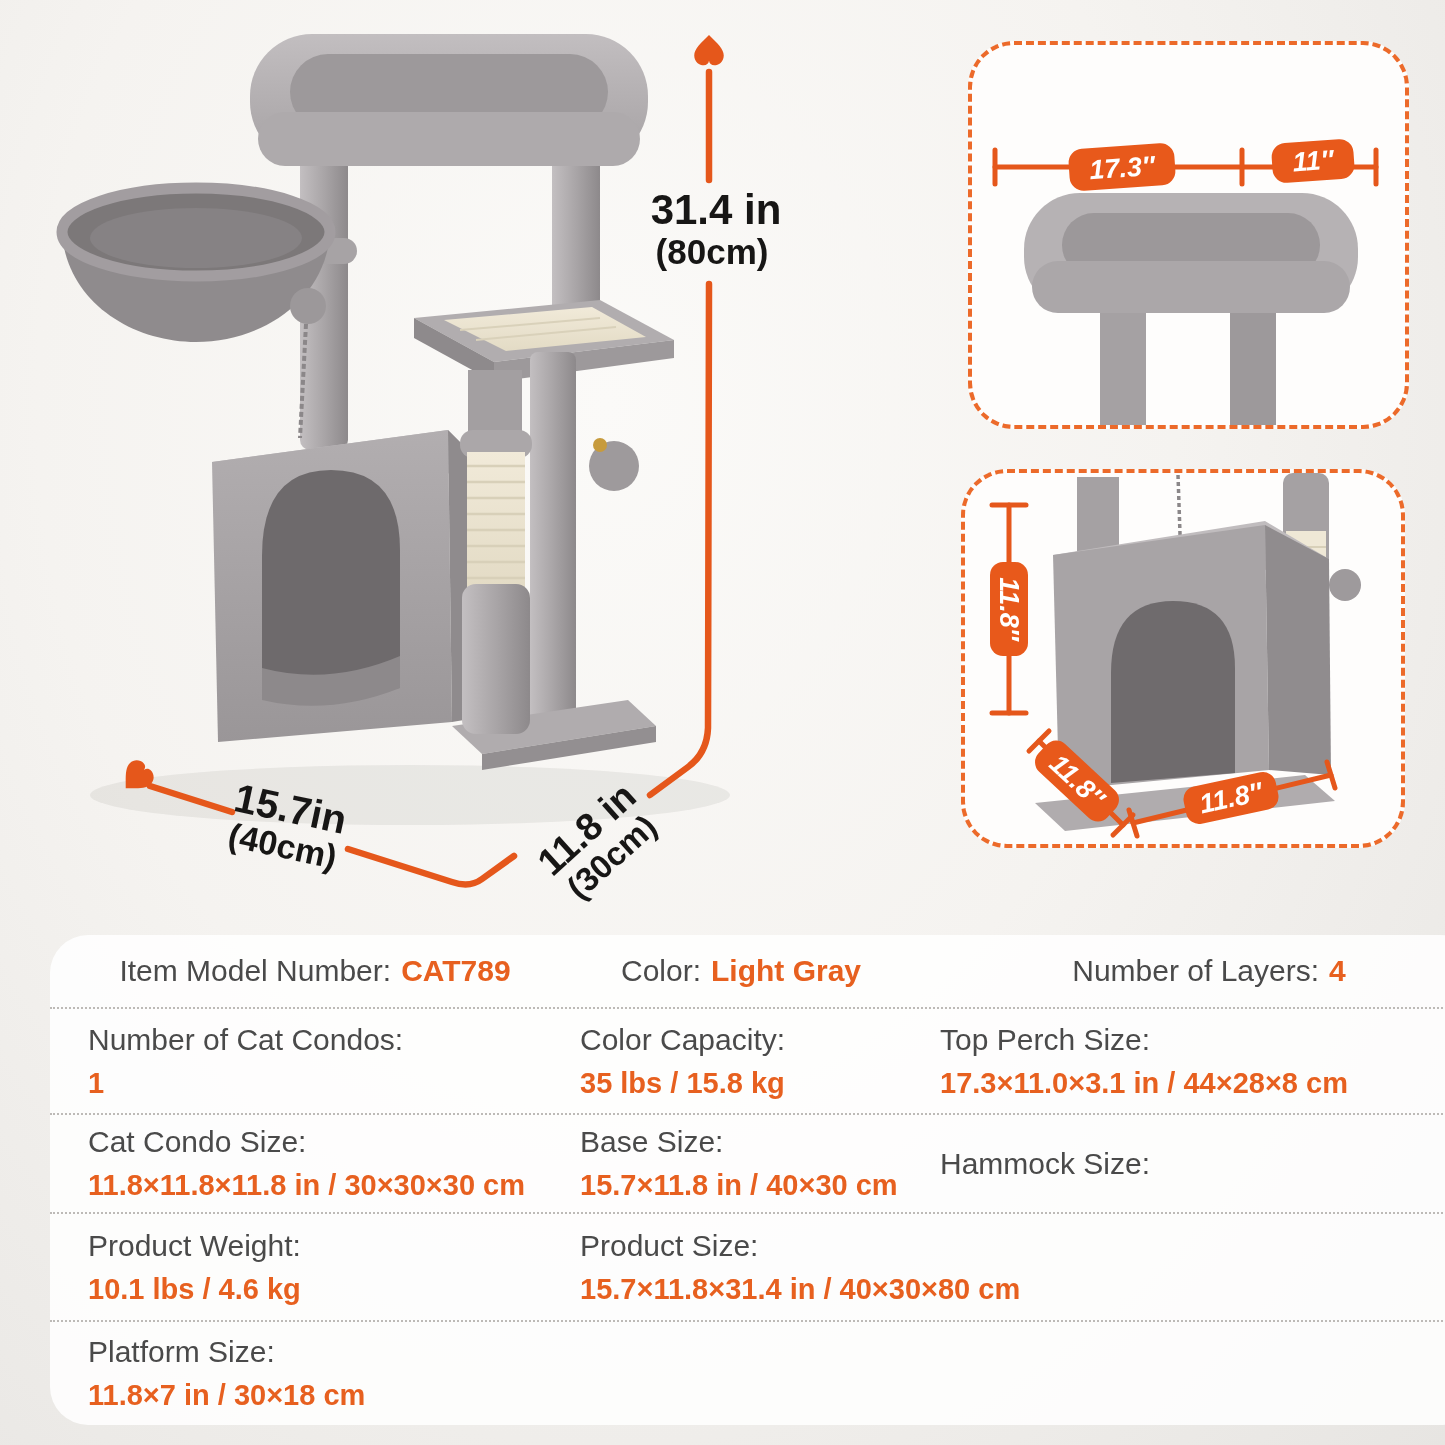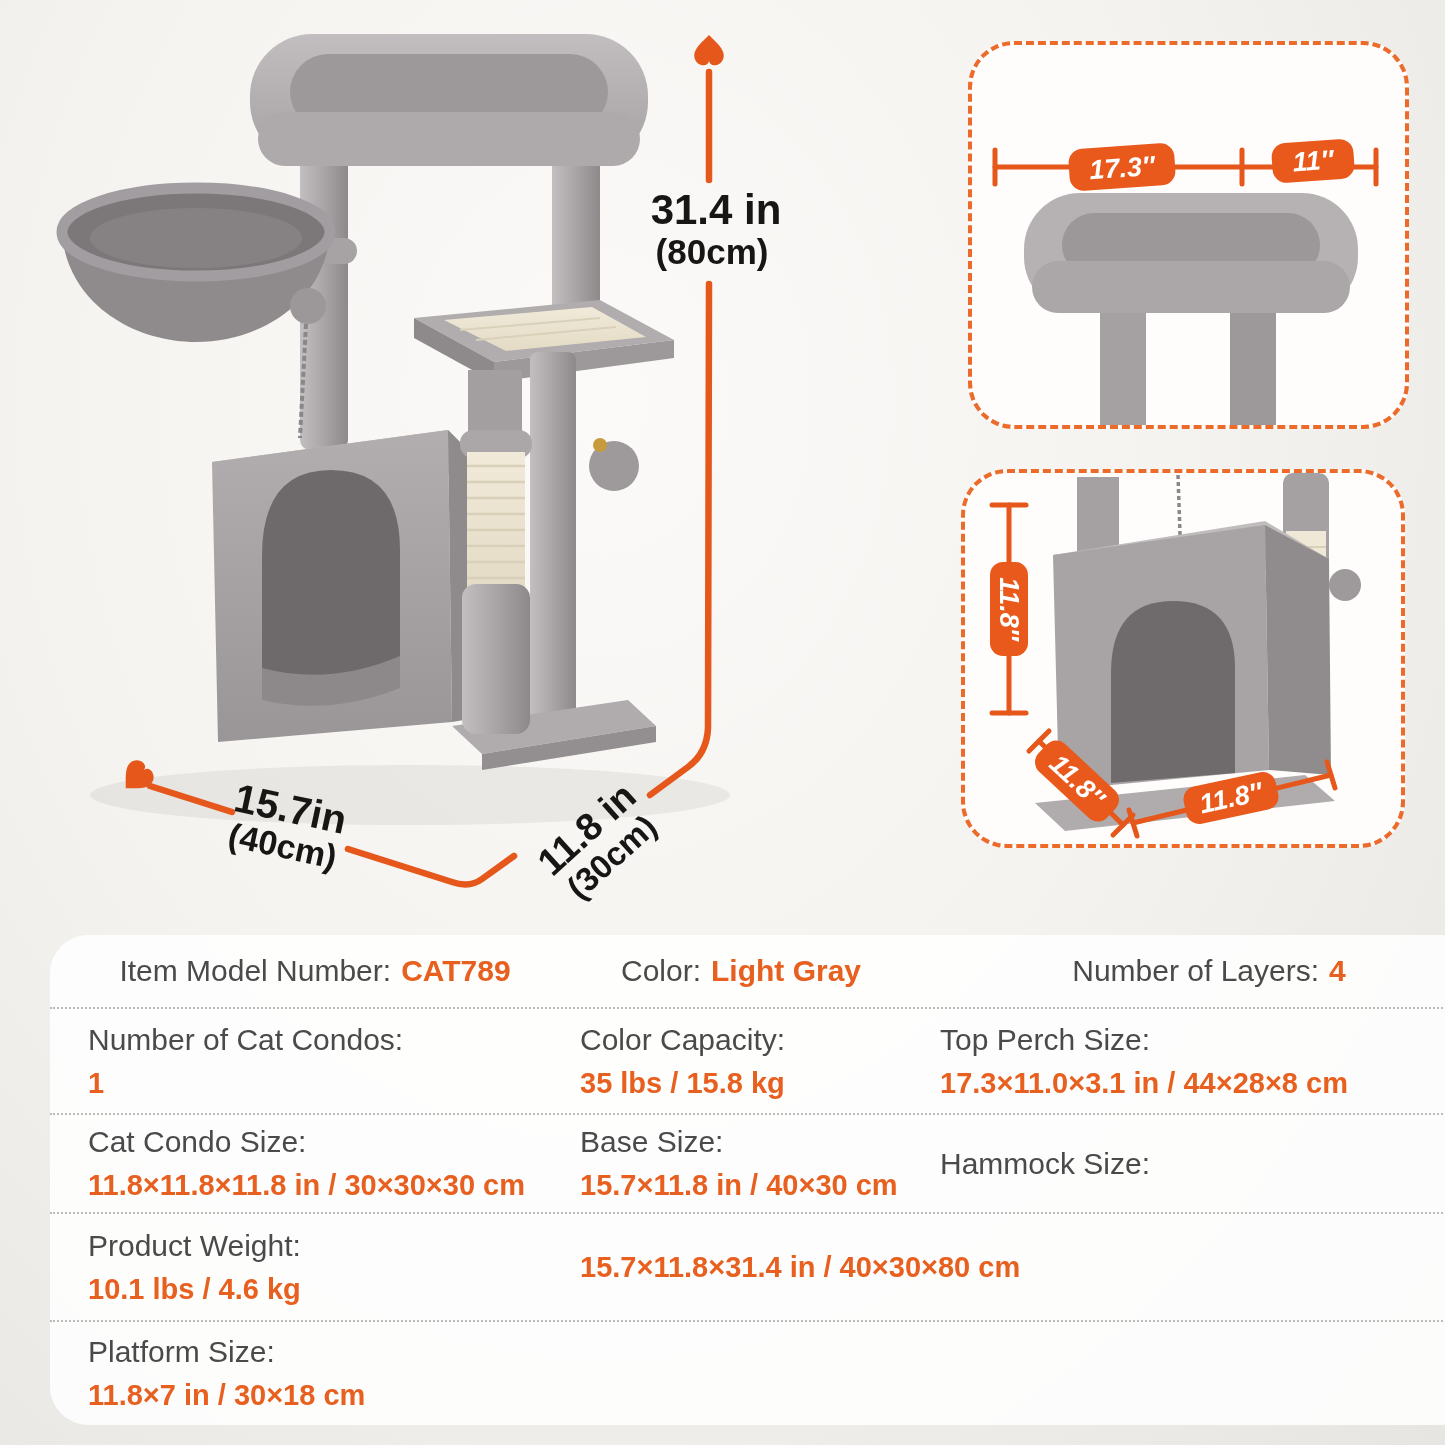--- a/index.html
+++ b/index.html
@@ -264,20 +264,21 @@
         <span class="lbl">Hammock Size:</span>
       </div>
     </div>
 
     <div class="spec-row r4">
       <div class="cell">
         <span class="lbl">Product Weight:</span>
         <span class="val">10.1 lbs / 4.6 kg</span>
       </div>
       <div class="cell">
+        <span class="lbl">Product Size:</span>
         <span class="val">15.7×11.8×31.4 in / 40×30×80 cm</span>
       </div>
       <div class="cell"></div>
     </div>
 
     <div class="spec-row r5">
       <div class="cell">
         <span class="lbl">Platform Size:</span>
         <span class="val">11.8×7 in / 30×18 cm</span>
       </div>

